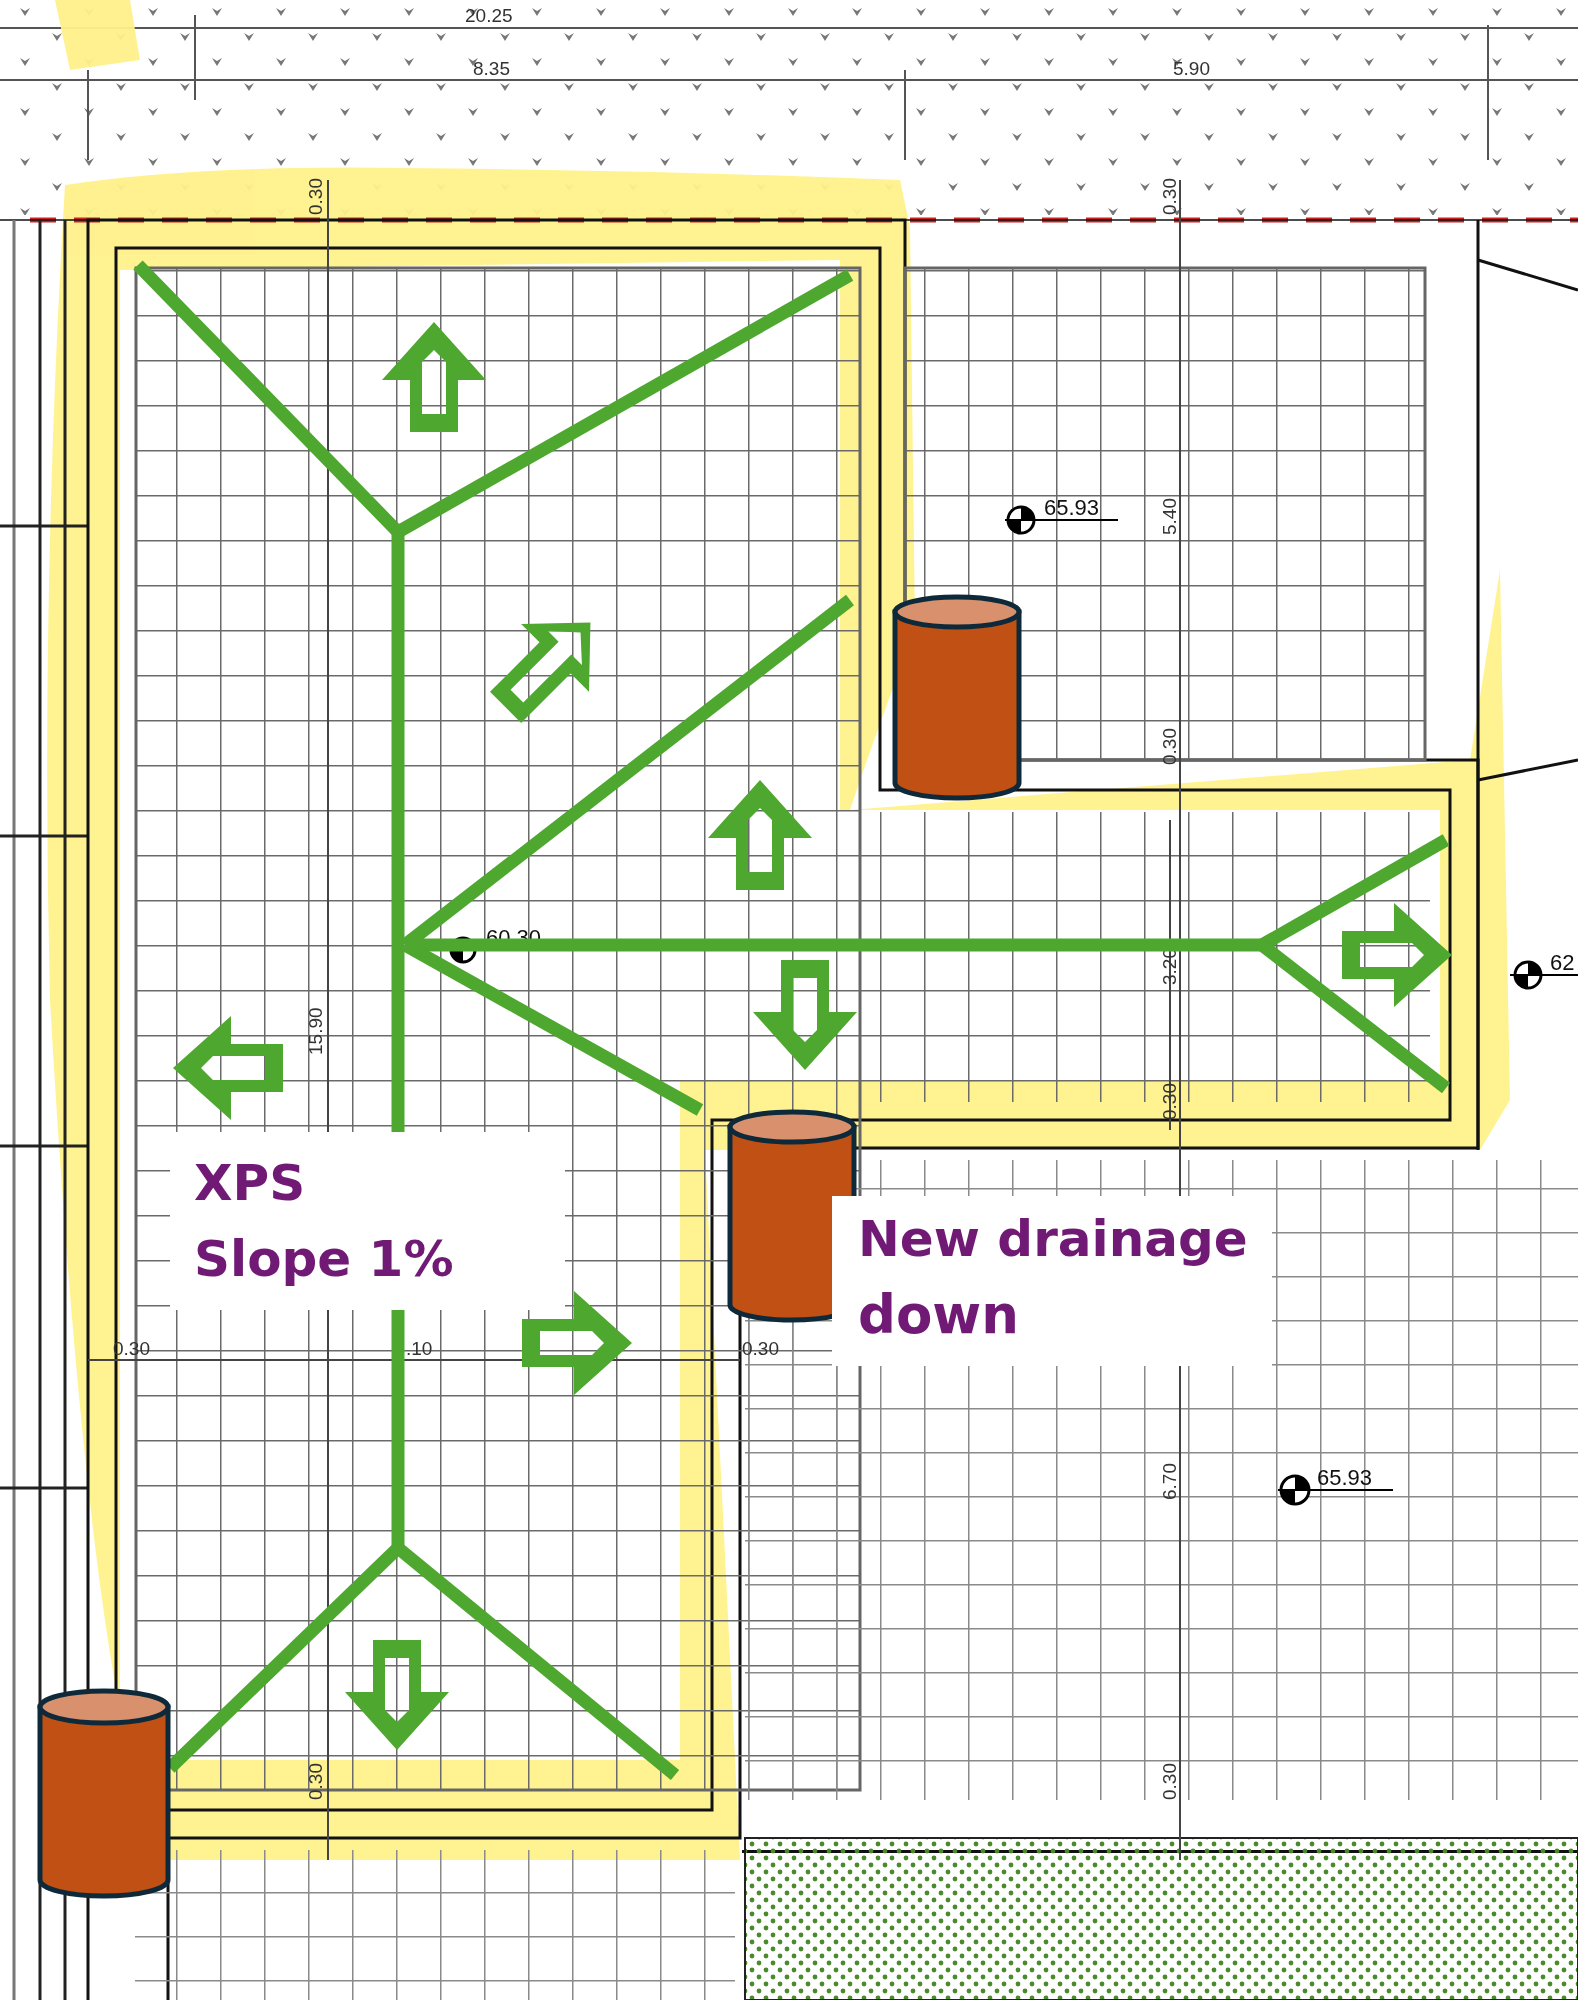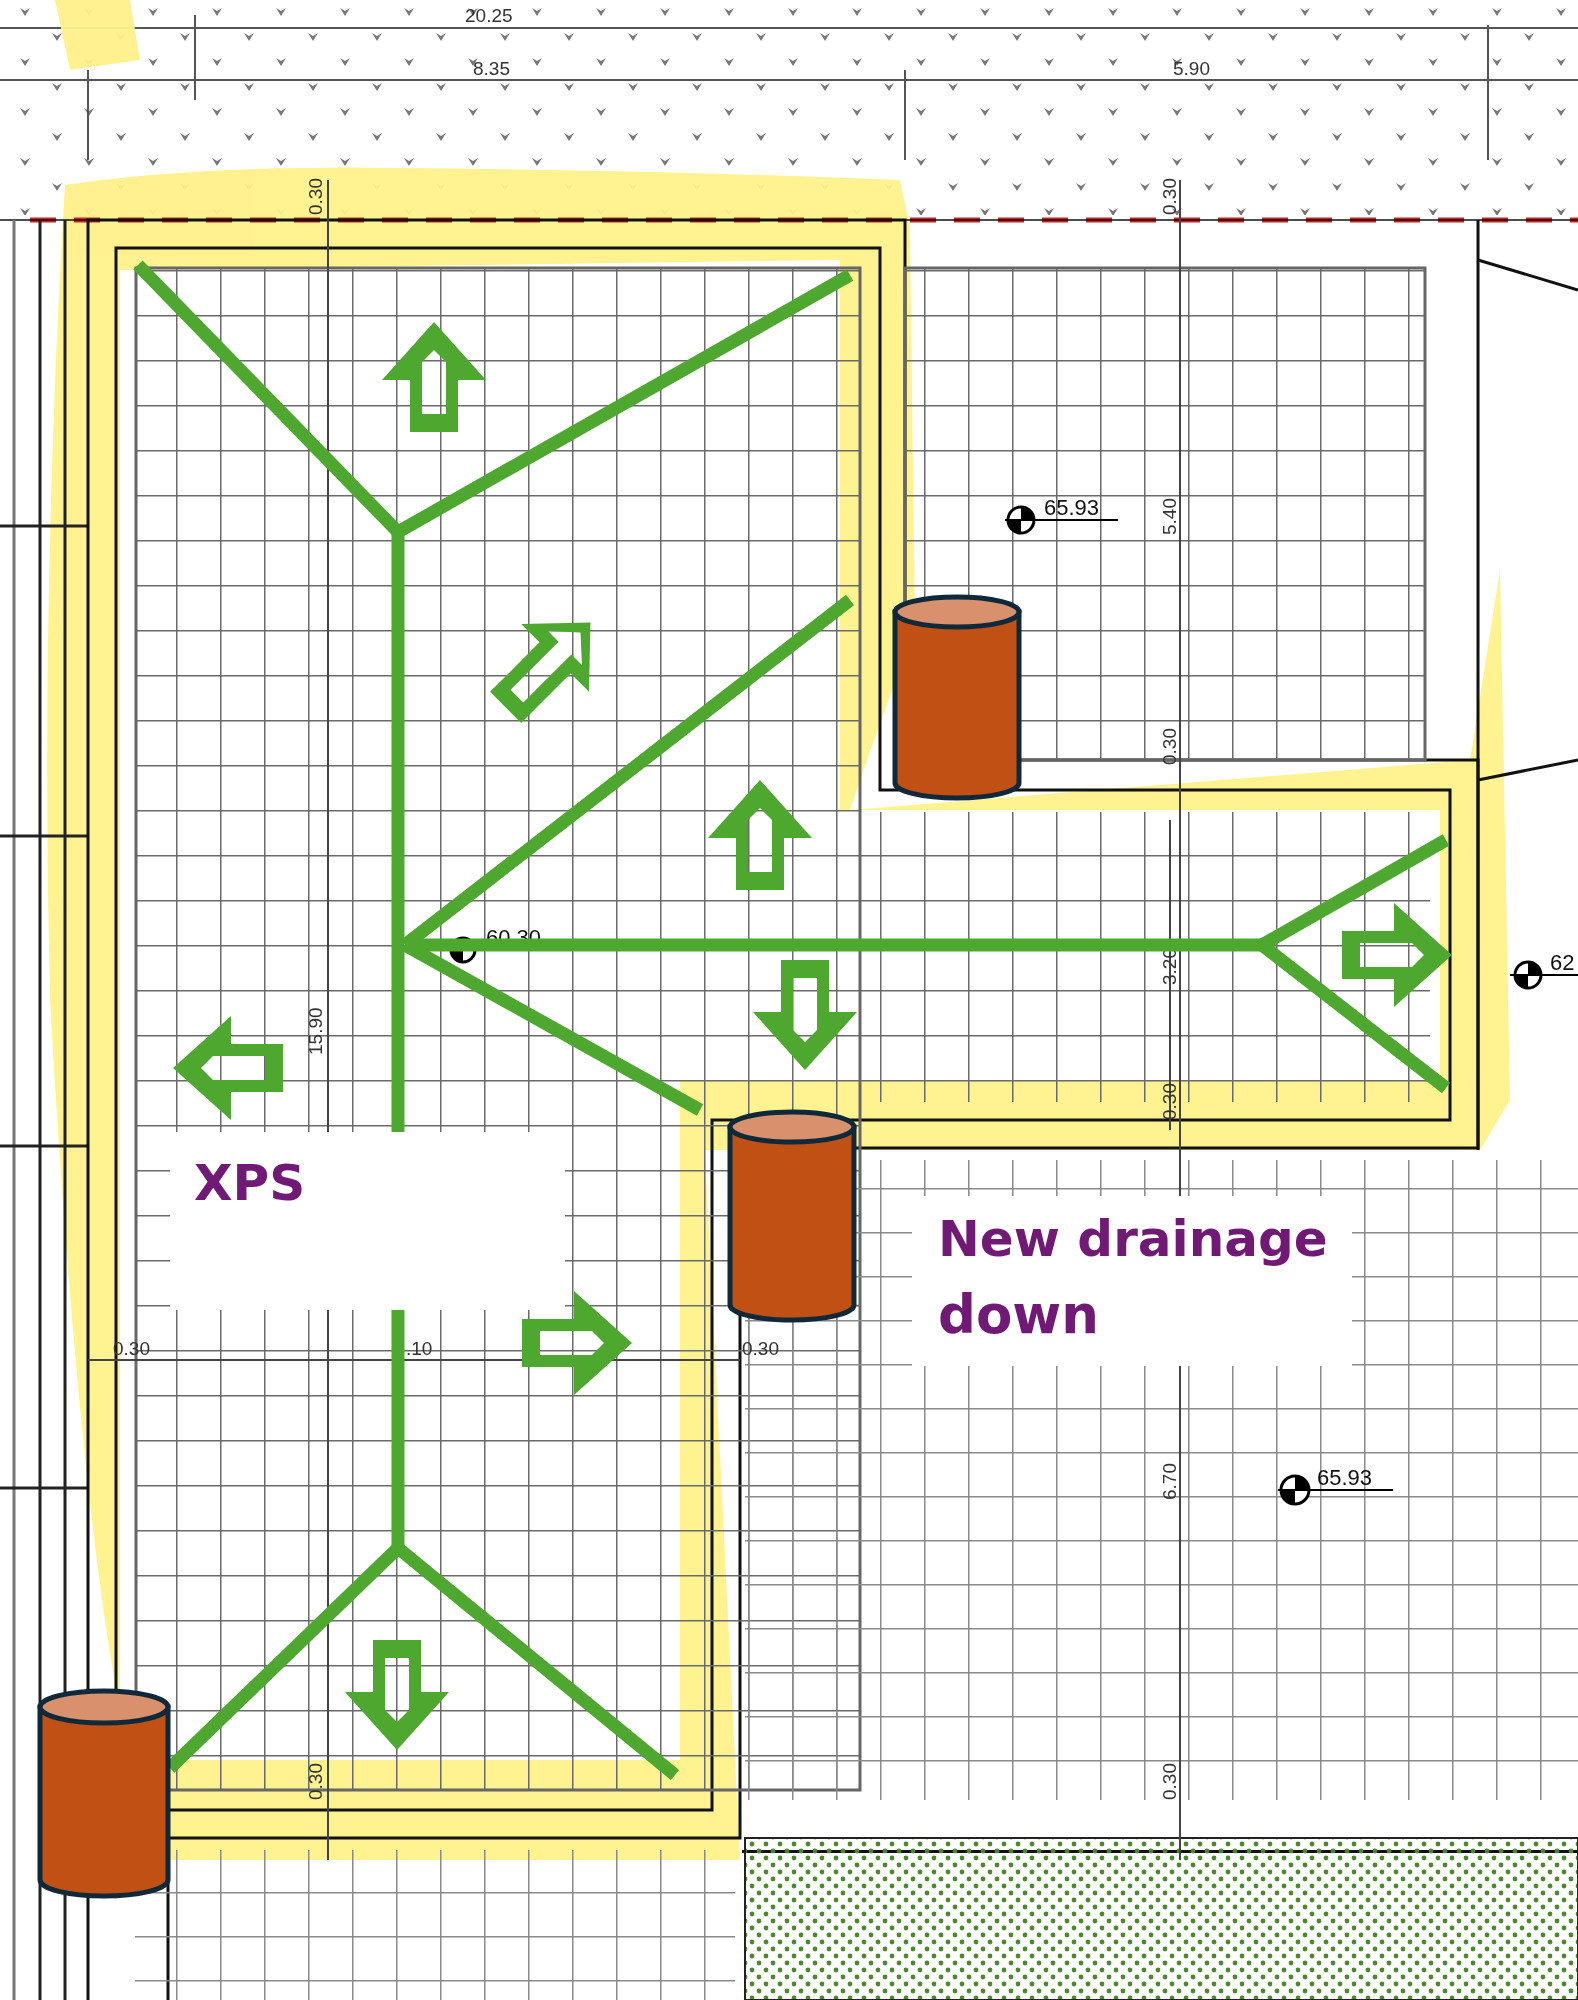--- a/index.html
+++ b/index.html
@@ -3,21 +3,21 @@
 <meta charset="utf-8">
 <style>
   html, body { margin:0; padding:0; background:#ffffff; }
   body { width:1578px; height:2000px; position:relative; overflow:hidden; font-family:"Liberation Sans", sans-serif; }
   #plan { position:absolute; left:0; top:0; width:1578px; height:2000px; }
   .label-box { position:absolute; background:#ffffff; font-family:"DejaVu Sans", sans-serif; font-weight:bold; color:#701a75; }
   .label-box div { line-height:1.0; }
   #xps-label { left:170px; top:1132px; width:395px; height:178px; }
   #xps-label .l1 { position:absolute; left:24px; top:26px; font-size:50px; }
   #xps-label .l2 { position:absolute; left:24px; top:102px; font-size:50px; }
-  #drain-label { left:912px; top:1196px; width:440px; height:170px;text-decoration:underline; }
+  #drain-label { left:832px; top:1196px; width:440px; height:170px;text-decoration:underline; }
   #drain-label .l1 { position:absolute; left:26px; top:18px; font-size:50px; }
   #drain-label .l2 { position:absolute; left:26px; top:92px; font-size:53px; }
   .dim { font-family:"Liberation Sans", sans-serif; fill:#333; font-size:19px; }
   .elev { font-family:"Liberation Sans", sans-serif; fill:#111; font-size:22px; }
 </style>
 </head>
 <body>
 
 <svg id="plan" viewBox="0 0 1578 2000" xmlns="http://www.w3.org/2000/svg">
   <defs>
@@ -183,18 +183,19 @@
     <ellipse cx="0" cy="12" rx="62" ry="15" fill="#d9906c" stroke="#0e2a3a" stroke-width="5"></ellipse>
   </g>
   <g transform="translate(104,1695)">
     <path d="M-64 12 L-64 185 A64 16 0 0 0 64 185 L64 12 Z" fill="#c05013" stroke="#0e2a3a" stroke-width="5"></path>
     <ellipse cx="0" cy="12" rx="64" ry="16" fill="#d9906c" stroke="#0e2a3a" stroke-width="5"></ellipse>
   </g>
 </svg>
 
 <div id="xps-label" class="label-box">
   <div class="l1">XPS</div>
+  <div class="l2">Slope 1%</div>
 </div>
 
 <div id="drain-label" class="label-box">
   <div class="l1">New drainage</div>
   <div class="l2">down</div>
 </div>
 
 </body></html>

